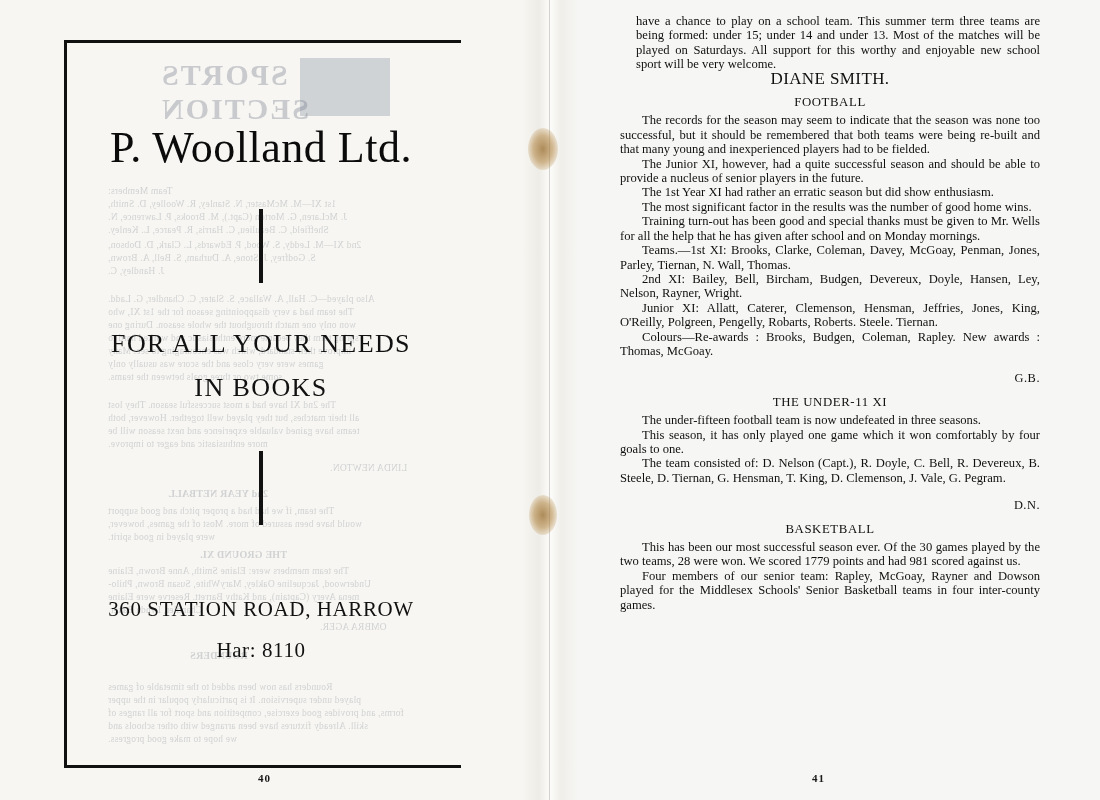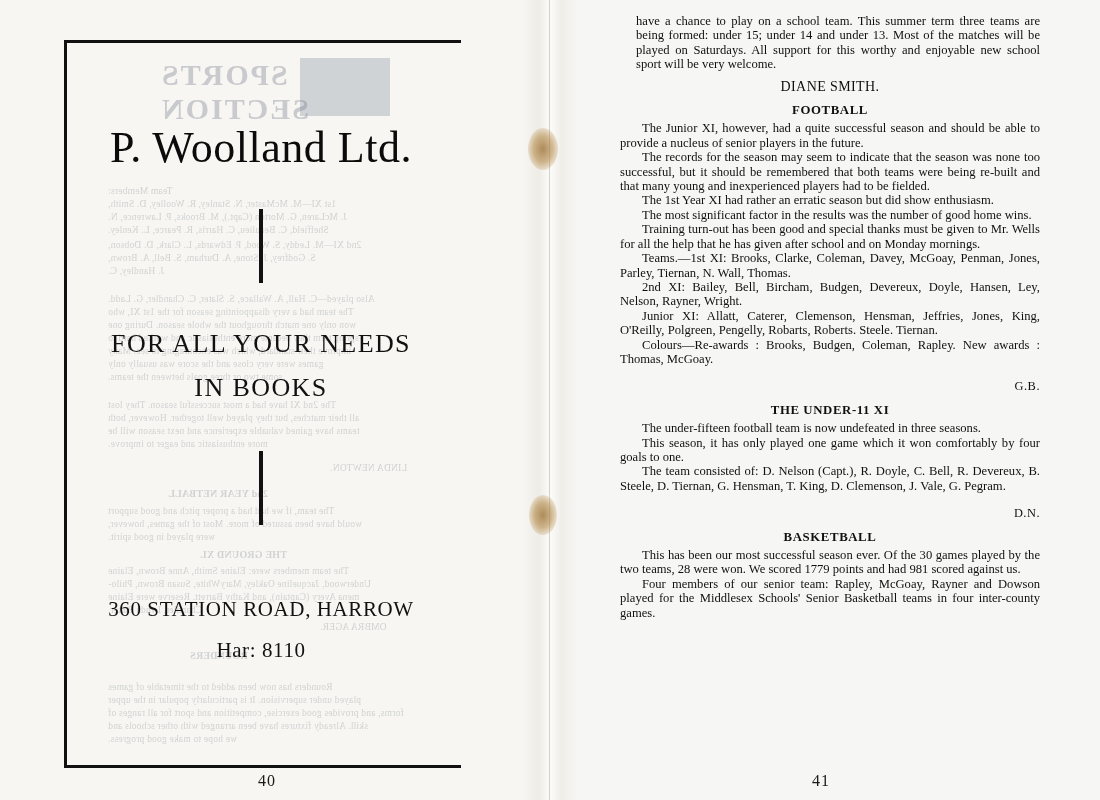--- a/index.html
+++ b/index.html
@@ -150,23 +150,24 @@
     letter-spacing: 0.6px;
   }
   .ad-phone {
     margin-top: 16px;
     font-size: 21px;
     letter-spacing: 0.6px;
   }
 
   .folio {
     position: absolute;
-    font-size: 16px;
+    font-size: 11px;
     letter-spacing: 1px;
     color: #1a1a1a;
+    font-weight: bold;
   }
   .folio-left  { left: 258px; top: 772px; }
   .folio-right { left: 812px; top: 772px; }
 
   
   .right-page {
     position: absolute;
     left: 620px; top: 14px;
     width: 420px;
     font-size: 12.6px;
@@ -174,31 +175,31 @@
     text-align: justify;
     color: #101010;
   }
   .right-page p {
     margin: 0;
     text-indent: 22px;
   }
   .right-page p.noindent { text-indent: 0; margin-left: 16px; }
   .heading {
     text-align: center;
-    font-weight: bold;
+    font-weight: normal;
     letter-spacing: 0.6px;
     margin: 9px 0 4px 0;
     font-size: 12.8px;
   }
   .byline {
     text-align: center;
     letter-spacing: 0.4px;
-    margin-top: 8px;
+    margin-top: 0;
     margin-bottom: 2px;
-    font-size: 14px;
+    font-size: 17px;
   }
   .signoff {
     text-align: right;
     letter-spacing: 0.5px;
     margin-top: 13px;
     margin-bottom: 1px;
     font-size: 12.4px;
   }
 </style>
 </head>
@@ -273,22 +274,22 @@
   <div class="gutter-line"></div>
   <div class="stain stain-1"></div>
   <div class="stain stain-2"></div>
 
   <div class="right-page">
 
     <p class="noindent">have a chance to play on a school team.  This summer term three teams are being formed: under 15; under 14 and under 13.  Most of the matches will be played on Saturdays.  All support for this worthy and enjoyable new school sport will be very welcome.</p>
     <div class="byline">DIANE SMITH.</div>
 
     <div class="heading">FOOTBALL</div>
+    <p>The records for the season may seem to indicate that the season was none too successful, but it should be remembered that both teams were being re-built and that many young and inexperienced players had to be fielded.</p>
     <p>The Junior XI, however, had a quite successful season and should be able to provide a nucleus of senior players in the future.</p>
-    <p>The records for the season may seem to indicate that the season was none too successful, but it should be remembered that both teams were being re-built and that many young and inexperienced players had to be fielded.</p>
     <p>The 1st Year XI had rather an erratic season but did show enthusiasm.</p>
     <p>The most significant factor in the results was the number of good home wins.</p>
     <p>Training turn-out has been good and special thanks must be given to Mr. Wells for all the help that he has given after school and on Monday mornings.</p>
     <p>Teams.—1st XI: Brooks, Clarke, Coleman, Davey, McGoay, Penman, Jones, Parley, Tiernan, N. Wall, Thomas.</p>
     <p>2nd XI: Bailey, Bell, Bircham, Budgen, Devereux, Doyle, Hansen, Ley, Nelson, Rayner, Wright.</p>
     <p>Junior XI: Allatt, Caterer, Clemenson, Hensman, Jeffries, Jones, King, O'Reilly, Polgreen, Pengelly, Robarts, Roberts. Steele. Tiernan.</p>
     <p>Colours—Re-awards :  Brooks, Budgen, Coleman, Rapley. New awards : Thomas, McGoay.</p>
     <div class="signoff">G.B.</div>
 
     <div class="heading">THE UNDER-11 XI</div>

